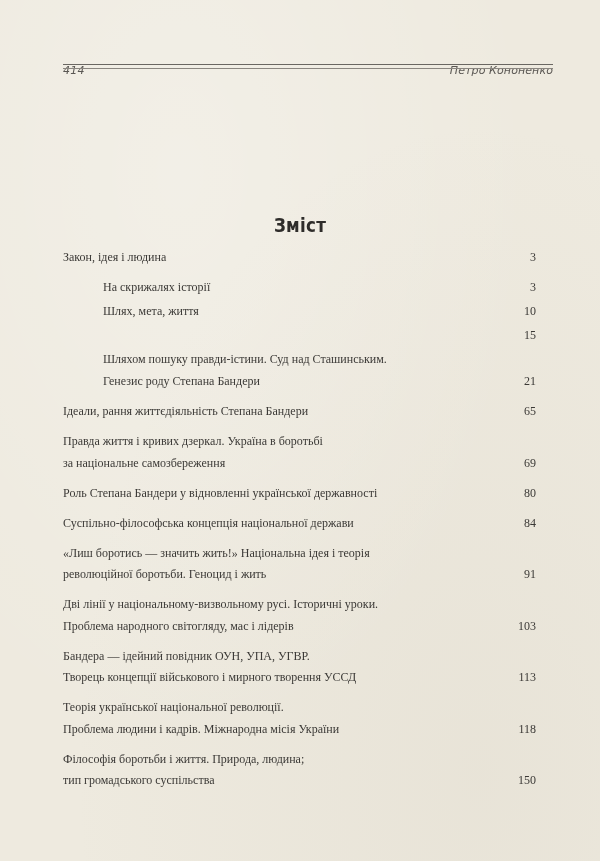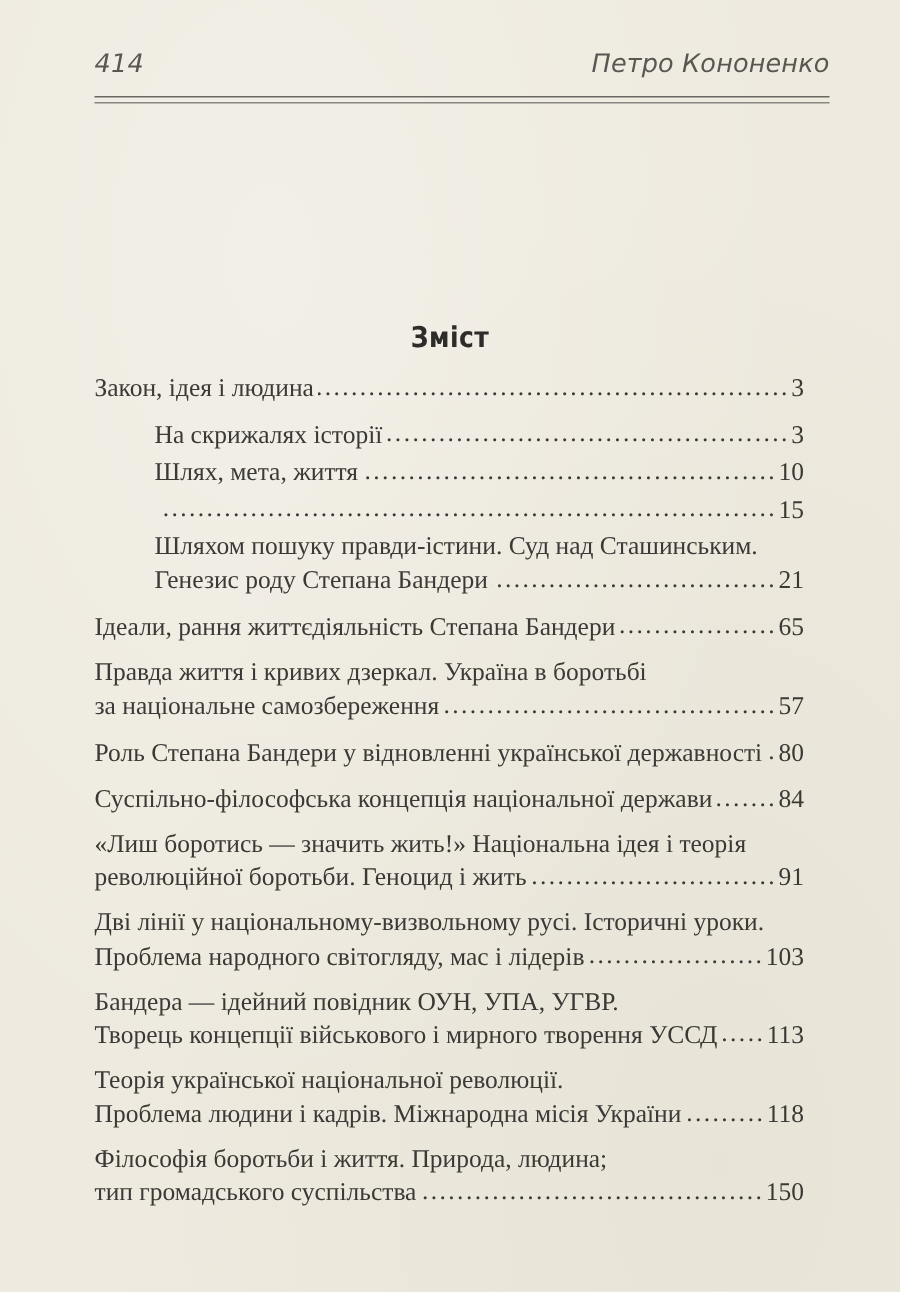--- a/index.html
+++ b/index.html
@@ -21,25 +21,25 @@
       width: 600px; height: 861px;
       background:
         radial-gradient(ellipse at 30% 20%, rgba(255,255,255,0.25), rgba(0,0,0,0) 60%),
         radial-gradient(ellipse at 80% 90%, rgba(180,170,150,0.10), rgba(0,0,0,0) 60%),
         #eeeadf;
     }
     .running-head {
       position: absolute;
       left: 63px;
       width: 490px;
-      top: 35px;
+      top: 59px;
       height: 20px;
       font-family: "DejaVu Sans", "Liberation Sans", sans-serif;
       font-style: italic;
-      font-size: 17px;
+      font-size: 11px;
       color: #5a5753;
     }
     .running-head .folio {
       position: absolute;
       left: 0;
       bottom: 2px;
       letter-spacing: 0.2px;
     }
     .running-head .author {
       position: absolute;
@@ -79,21 +79,21 @@
       transform-origin: 50% 50%;
     }
     .toc {
       position: absolute;
       left: 63px;
       top: 247px;
       width: 473px;
     }
     .entry {
       position: relative;
-      font-size: 17px;
+      font-size: 12px;
       line-height: 21.5px;
     }
     .entry.level-1 {
       margin-bottom: 8.5px;
     }
     .entry.level-2 {
       margin-left: 40px;
       margin-bottom: 2.5px;
     }
     .entry.level-2.last-sub {
@@ -188,21 +188,21 @@
           <span class="text">Ідеали, рання життєдіяльність Степана Бандери</span>
           <span class="leader"></span>
           <span class="page-num">65</span>
         </span>
       </div>
       <div class="entry level-1">
         <span class="line">Правда життя і кривих дзеркал. Україна в боротьбі</span>
         <span class="last-line">
           <span class="text">за національне самозбереження</span>
           <span class="leader"></span>
-          <span class="page-num">57</span>
+          <span class="page-num">69</span>
         </span>
       </div>
       <div class="entry level-1">
         <span class="last-line">
           <span class="text">Роль Степана Бандери у відновленні української  державності</span>
           <span class="leader"></span>
           <span class="page-num">80</span>
         </span>
       </div>
       <div class="entry level-1">

